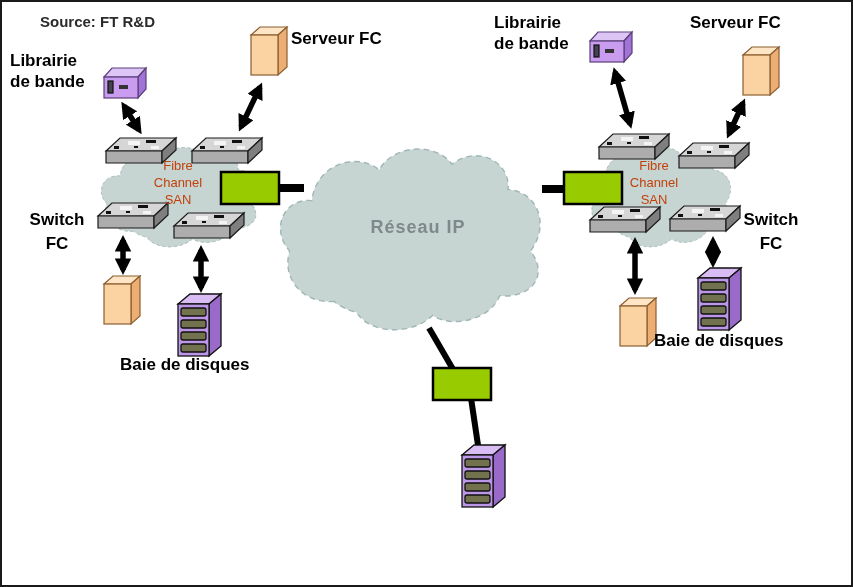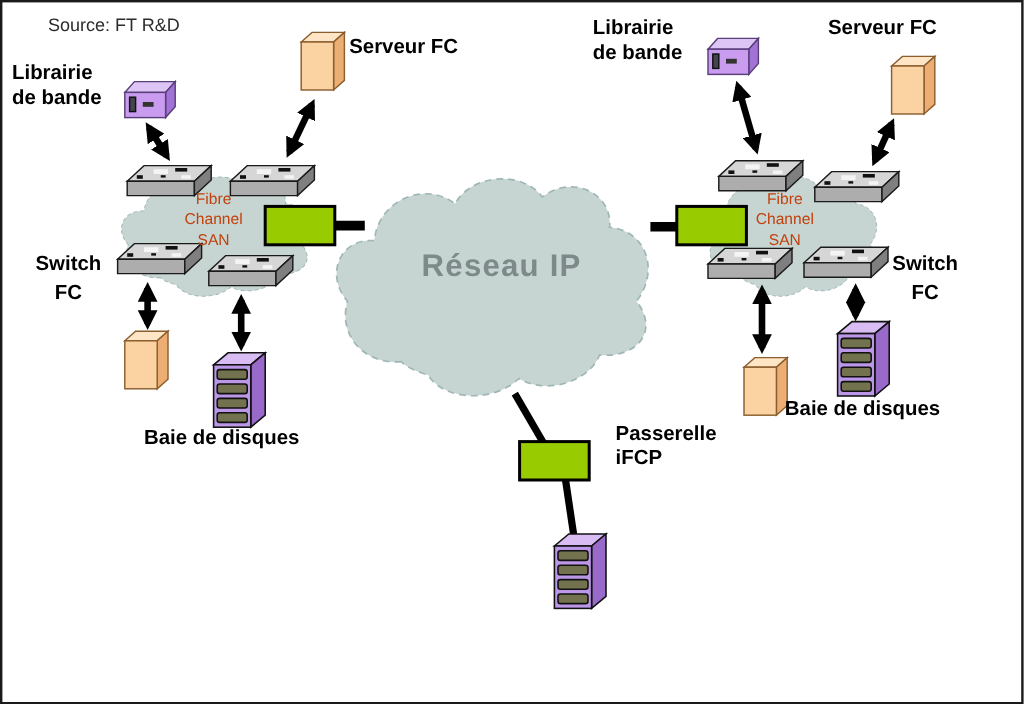--- a/index.html
+++ b/index.html
@@ -9,25 +9,25 @@
     background:#fff; border:2px solid #1a1a1a; overflow:hidden;
   }
   .diagram-svg { position:absolute; left:0; top:0; }
   .lbl {
     position:absolute; color:#000; font-weight:bold; font-size:17px;
     line-height:21px; white-space:nowrap;
   }
   .lbl.center { text-align:center; }
   .source-note {
     position:absolute; left:38px; top:11px; font-size:15px;
-    font-weight:normal; color:#2b2b2b;
+    font-weight:bold; color:#2b2b2b;
   }
   .cloud-title {
-    position:absolute; left:330px; top:204px; width:172px; text-align:center;
-    font-size:26px; font-weight:bold; color:#7e8a8a; letter-spacing:1px;
+    position:absolute; left:330px; top:215px; width:172px; text-align:center;
+    font-size:18px; font-weight:bold; color:#7e8a8a; letter-spacing:1px;
   }
   .fcsan {
     position:absolute; width:76px; text-align:center; font-size:13px;
     font-weight:normal; line-height:17px; color:#c2410c;
   }
   .fcsan-left { left:138px; top:155px; }
   .fcsan-right { left:614px; top:155px; }
   .lib-left { left:8px; top:48px; }
   .srv-left { left:289px; top:26px; }
   .sw-left { left:20px; top:206px; width:70px; line-height:24px; }
@@ -169,18 +169,14 @@
     <div>Librairie</div>
     <div>de bande</div>
   </div>
   <div class="lbl srv-right">Serveur FC</div>
   <div class="lbl center sw-right">
     <div>Switch</div>
     <div>FC</div>
   </div>
   <div class="lbl baie-right">Baie de disques</div>
 
-  <div class="lbl passerelle">
-    <div>Passerelle</div>
-    <div>iFCP</div>
-  </div>
 
 </div>
 
 </body></html>

